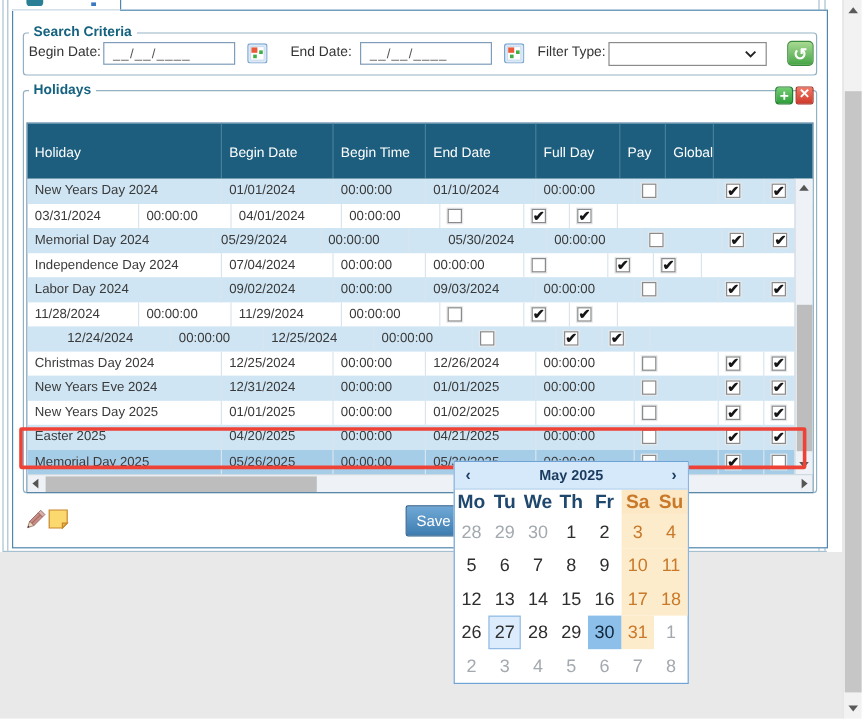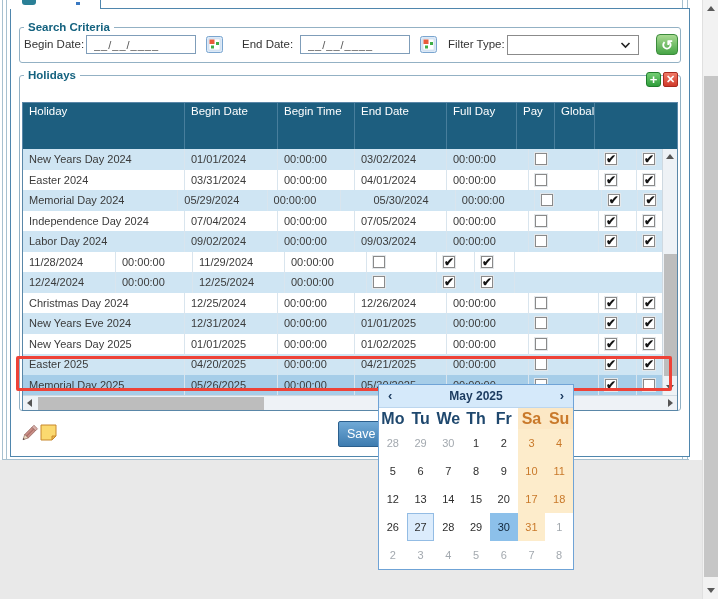--- a/index.html
+++ b/index.html
@@ -25,21 +25,21 @@
   .date-input{position:absolute;width:110px;height:19px;border:1px solid #7f9db9;background:#fff;font-family:"Liberation Sans",sans-serif;font-size:11px;color:#555;padding:0 0 0 7px;letter-spacing:1px}
   .cal-btn{position:absolute;width:17px;height:17px;cursor:pointer;background:none;border:none;padding:0}
   .select-box{position:absolute;width:132px;height:20px;border:1px solid #8b8b8b;background:#fff;display:flex;align-items:center;justify-content:flex-end;padding-right:7px;cursor:pointer}
   .refresh-btn{position:absolute;width:22px;height:21px;border:1px solid #3c8b3c;border-radius:4px;background:linear-gradient(#a8da92,#46a546);color:#fff;font-size:14px;line-height:18px;text-align:center;font-weight:bold;cursor:pointer}
 
   .add-btn{position:absolute;top:-9px;right:19px;width:15px;height:15px;background:linear-gradient(#74ce74,#2f9e3b);border:1px solid #1f7d2c;border-radius:3px;color:#fff;font-size:13px;line-height:12px;text-align:center;font-weight:bold;cursor:pointer}
   .del-btn{position:absolute;top:-9px;right:2px;width:15px;height:15px;background:linear-gradient(#f07a66,#d03a2b);border:1px solid #a82a20;border-radius:2px;color:#fff;font-size:11px;line-height:13px;text-align:center;font-weight:bold;cursor:pointer}
 
   .table{position:absolute;left:2px;top:21px;width:656px;height:309px;border:1px solid #5a87a8;background:#fff}
   .thead{display:flex;height:46px;background:#1d5e7f}
-  .th{color:#fff;font-size:11.5px;padding:2px 0 0 6px;border-right:1px solid #487e9c;overflow:hidden;white-space:nowrap;cursor:pointer}
+  .th{color:#fff;font-size:11.5px;padding:19px 0 0 6px;border-right:1px solid #487e9c;overflow:hidden;white-space:nowrap;cursor:pointer}
   .tbody{position:relative;height:246px;overflow:hidden;background:#fff}
   .tr{display:flex;height:20.5px}
   .tr.stripe{background:#cfe5f3}
   .tr.selected{background:#a6cde8}
   .td{font-size:11px;color:#3a3a3a;padding-left:6px;border-right:1px solid #d9e5ee;height:100%;display:flex;align-items:center;overflow:hidden;white-space:nowrap}
   .cb{width:12px;height:12px;border:1px solid #8a8a8a;background:#fff;position:relative;box-shadow:0 0 0 1px #e4e8eb;display:inline-block}
   .cb.checked::after{content:"\2714";position:absolute;left:0;top:-2px;font-size:12px;font-weight:bold;color:#151515}
 
   .vsb{position:absolute;right:0;top:46px;width:15px;height:246px;background:#eef2f6;border-left:1px solid #cfd9e1}
   .vsb .thumb{position:absolute;left:1px;top:105px;width:13px;height:122px;background:#bdbdbd;cursor:pointer}
@@ -59,21 +59,21 @@
 
   .calendar{position:absolute;left:378px;top:384px;width:196px;border:1px solid #6fa3d6;background:#fff;z-index:60}
   .cal-header{position:relative;height:23px;background:#d5e9fa;display:flex;align-items:center;justify-content:center;font-weight:bold;font-size:12px;color:#1b3a5f;border-bottom:1px solid #bcd6ee}
   .cal-nav{position:absolute;top:2px;font-size:13px;font-weight:bold;color:#1b3a5f;cursor:pointer;line-height:18px}
   .cal-prev{left:9px}
   .cal-next{right:9px}
   .cal-daynames{display:flex;height:21px}
   .dn{width:28px;text-align:center;font-size:16px;font-weight:bold;color:#1f486e;line-height:21px}
   .dn.we{color:#c9792a;background:#fce8c5}
   .cal-week{display:flex;height:28px}
-  .cd{width:28px;height:28px;display:flex;align-items:center;justify-content:center;font-size:11px;color:#2e2e2e;cursor:pointer}
+  .cd{width:28px;height:28px;display:flex;align-items:center;justify-content:center;font-size:15px;color:#2e2e2e;cursor:pointer}
   .cd.muted{color:#a3a9af}
   .cd.weekend{background:#fdeccb;color:#c9792a}
   .cd.today{background:#dcecfc;border:1px solid #93bce4}
   .cd.selected{background:#8cc0ea;color:#10253a}
 
   .page-sb{position:absolute;left:702px;top:0;width:16px;height:599px;background:#f2f2f2;border-left:1px solid #e0e0e0}
   .page-sb .thumb{position:absolute;left:1px;top:76px;width:14px;height:501px;background:#c6c6c6;cursor:pointer}
   .page-sb .tri-up{left:4px;top:6px;border-bottom-color:#5a5a5a}
   .page-sb .tri-down{left:4px;bottom:6px;border-top-color:#5a5a5a}
 </style>
@@ -141,34 +141,33 @@
           <div class="th" style="width: 92px;">End Date</div>
           <div class="th" style="width: 70px;">Full Day</div>
           <div class="th" style="width: 38px;">Pay</div>
           <div class="th" style="width: 40px;">Global</div>
         </div>
       <div class="tbody">
           <div class="tr stripe">
             <div class="td" style="width: 162px;">New Years Day 2024</div>
             <div class="td" style="width: 93px;">01/01/2024</div>
             <div class="td" style="width: 77px;">00:00:00</div>
-            <div class="td" style="width: 92px;">03/02/2024</div>
+            <div class="td" style="width: 92px;">01/10/2024</div>
             <div class="td" style="width: 82px;">00:00:00</div>
             <div class="td" style="width: 70px;">
               <span class="cb"></span>
             </div>
             <div class="td" style="width: 38px;">
               <span class="cb checked"></span>
             </div>
             <div class="td" style="width: 40px;">
               <span class="cb checked"></span>
             </div>
           </div>
           <div class="tr">
-            <div class="td" style="width: 162px;">Easter 2024</div>
             <div class="td" style="width: 93px;">03/31/2024</div>
             <div class="td" style="width: 77px;">00:00:00</div>
             <div class="td" style="width: 92px;">04/01/2024</div>
             <div class="td" style="width: 82px;">00:00:00</div>
             <div class="td" style="width: 70px;">
               <span class="cb"></span>
             </div>
             <div class="td" style="width: 38px;">
               <span class="cb checked"></span>
             </div>
@@ -189,21 +188,20 @@
               <span class="cb checked"></span>
             </div>
             <div class="td" style="width: 40px;">
               <span class="cb checked"></span>
             </div>
           </div>
           <div class="tr">
             <div class="td" style="width: 162px;">Independence Day 2024</div>
             <div class="td" style="width: 93px;">07/04/2024</div>
             <div class="td" style="width: 77px;">00:00:00</div>
-            <div class="td" style="width: 92px;">07/05/2024</div>
             <div class="td" style="width: 82px;">00:00:00</div>
             <div class="td" style="width: 70px;">
               <span class="cb"></span>
             </div>
             <div class="td" style="width: 38px;">
               <span class="cb checked"></span>
             </div>
             <div class="td" style="width: 40px;">
               <span class="cb checked"></span>
             </div>
@@ -233,21 +231,21 @@
               <span class="cb"></span>
             </div>
             <div class="td" style="width: 38px;">
               <span class="cb checked"></span>
             </div>
             <div class="td" style="width: 40px;">
               <span class="cb checked"></span>
             </div>
           </div>
           <div class="tr stripe">
-            <div class="td" style="width: 93px;">12/24/2024</div>
+            <div class="td" style="width: 93px; margin-left: 27px;">12/24/2024</div>
             <div class="td" style="width: 77px;">00:00:00</div>
             <div class="td" style="width: 92px;">12/25/2024</div>
             <div class="td" style="width: 82px;">00:00:00</div>
             <div class="td" style="width: 70px;">
               <span class="cb"></span>
             </div>
             <div class="td" style="width: 38px;">
               <span class="cb checked"></span>
             </div>
             <div class="td" style="width: 40px;">
@@ -402,21 +400,21 @@
         <div class="cd">8</div>
         <div class="cd">9</div>
         <div class="cd weekend">10</div>
         <div class="cd weekend">11</div>
       </div>
       <div class="cal-week">
         <div class="cd">12</div>
         <div class="cd">13</div>
         <div class="cd">14</div>
         <div class="cd">15</div>
-        <div class="cd">20</div>
+        <div class="cd">16</div>
         <div class="cd weekend">17</div>
         <div class="cd weekend">18</div>
       </div>
       <div class="cal-week">
         <div class="cd">26</div>
         <div class="cd today">27</div>
         <div class="cd">28</div>
         <div class="cd">29</div>
         <div class="cd selected">30</div>
         <div class="cd weekend">31</div>

